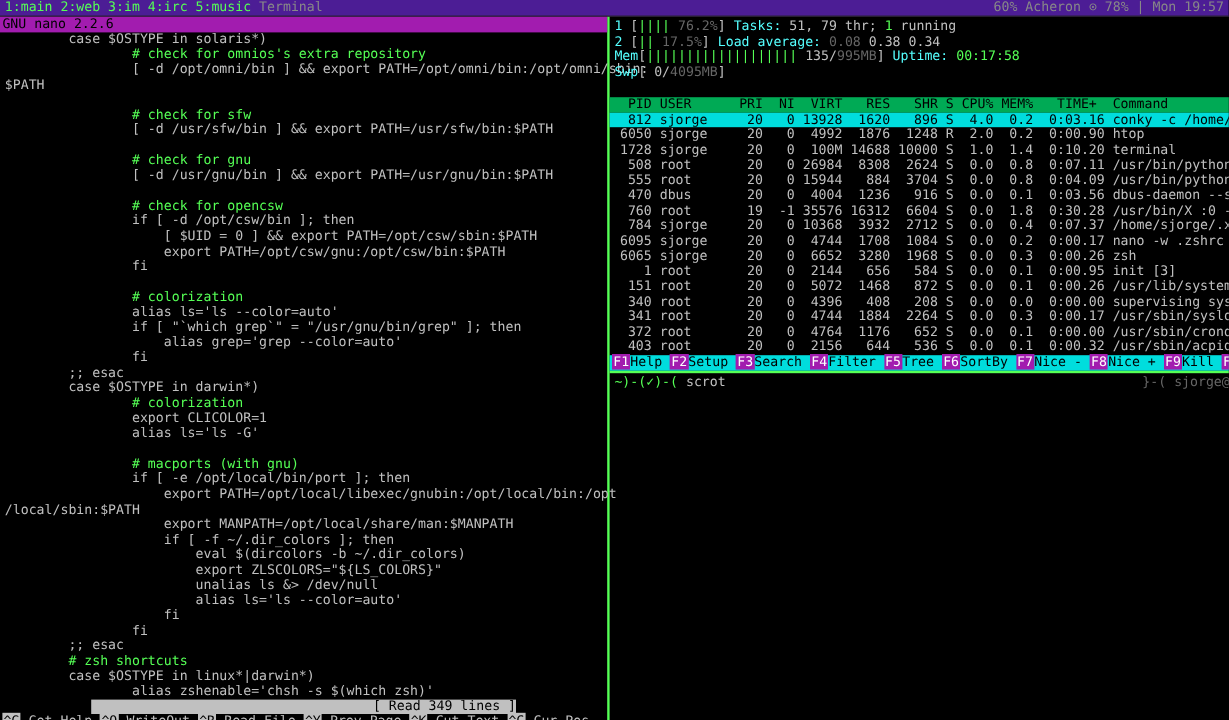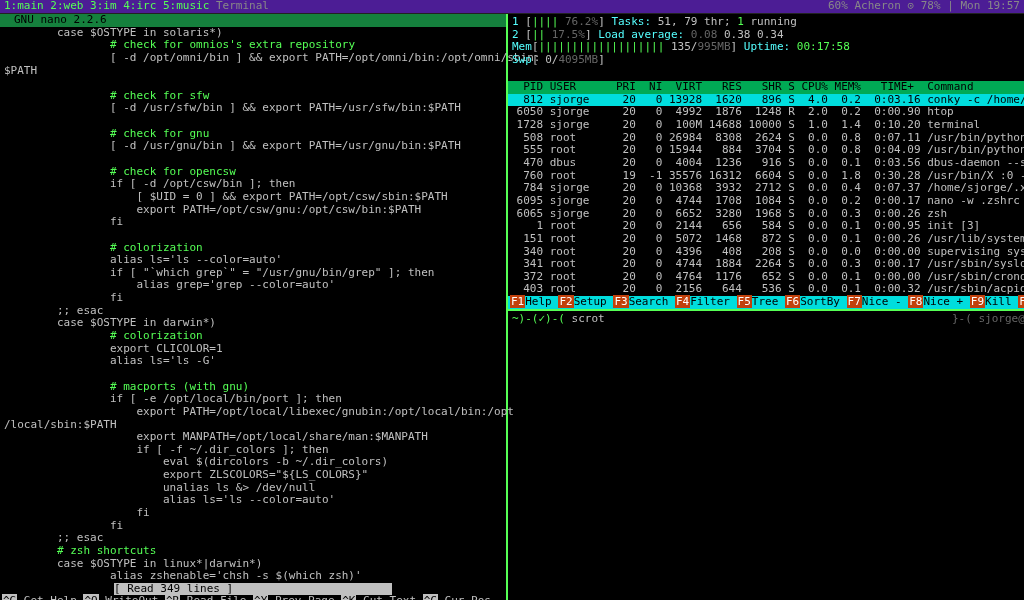--- a/index.html
+++ b/index.html
@@ -3,36 +3,36 @@
 <meta charset="utf-8">
 <style>
 *{margin:0;padding:0;box-sizing:border-box}
 body{background:#000;font-family:monospace;font-size:11px;color:#c0c0c0;width:1024px;height:600px;overflow:hidden;line-height:1.15}
 .top{height:14px;background:#4c1d95;display:flex;justify-content:space-between;padding:0 4px;border-bottom:1px solid #222}
 .top span{color:#888}
 .top .hl{color:#5f5}
 .split{display:flex;height:calc(100% - 14px)}
 .left{width:508px;border-right:2px solid #5f5}
 .right{flex:1;display:flex;flex-direction:column}
-.nanohdr{background:#15803d;color:#000;display:flex;padding:0 14px}
+.nanohdr{background:#a21caf;color:#000;display:flex;padding:0 2px}
 .nanohdr>span:first-child{flex:0 0 150px}
 .nanohdr>span:nth-child(2){flex:1}
 .ed{padding:0 4px;white-space:pre;color:#c0c0c0;font-size:11px}
 .gr{color:#5f5}
-.readln{color:#000;background:#c0c0c0;text-align:left;margin:0 114px}
+.readln{color:#000;background:#c0c0c0;text-align:right;margin:0 76px}
 .nanobtm{color:#c0c0c0;padding:0 2px}
 .nanobtm .k{background:#c0c0c0;color:#000;padding:0 1px}
 .htop{padding:2px 4px;color:#c0c0c0}
 .cy{color:#5ff}.grn{color:#5f5}.dim{color:#666}
 .phdr{background:#0a5;color:#000;padding:0 2px;white-space:pre}
 .plist{font-size:11px}
 .prow{white-space:pre;padding:0 2px}
 .sel{background:#0dd;color:#000}
 .fkeys{background:#0dd;color:#000;padding:0 2px;white-space:pre}
-.fkeys .fn{color:#fff;background:#c2410c;padding:0 1px}
+.fkeys .fn{color:#fff;background:#a21caf;padding:0 1px}
 .term{border-top:2px solid #5f5;padding:2px 4px;flex:1}
 .prompt{color:#5f5}
 .curs{background:#5f5;color:#000}
 .rt{float:right}
 </style>
 </head>
 <body>
 
 <div class="top">
   <span><span class="hl">1:main  2:web  3:im  4:irc  5:music  </span><span>Terminal</span></span>

